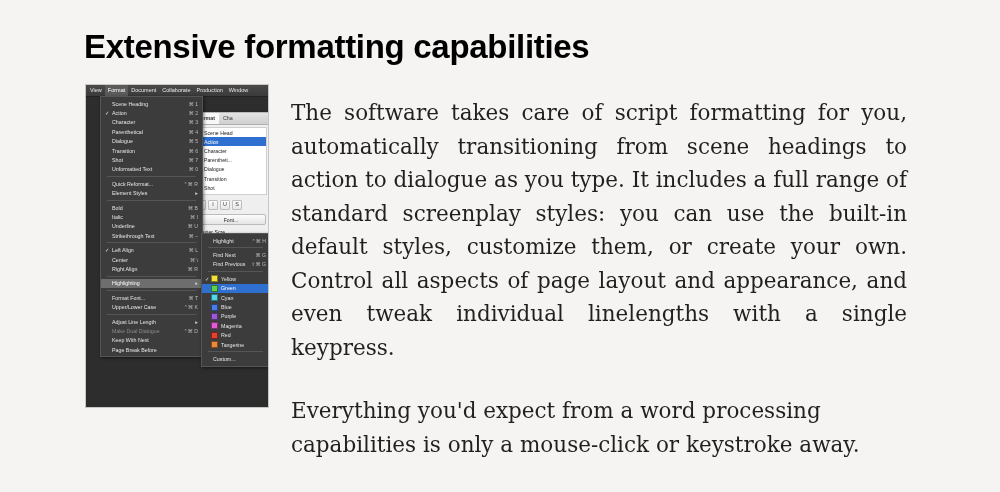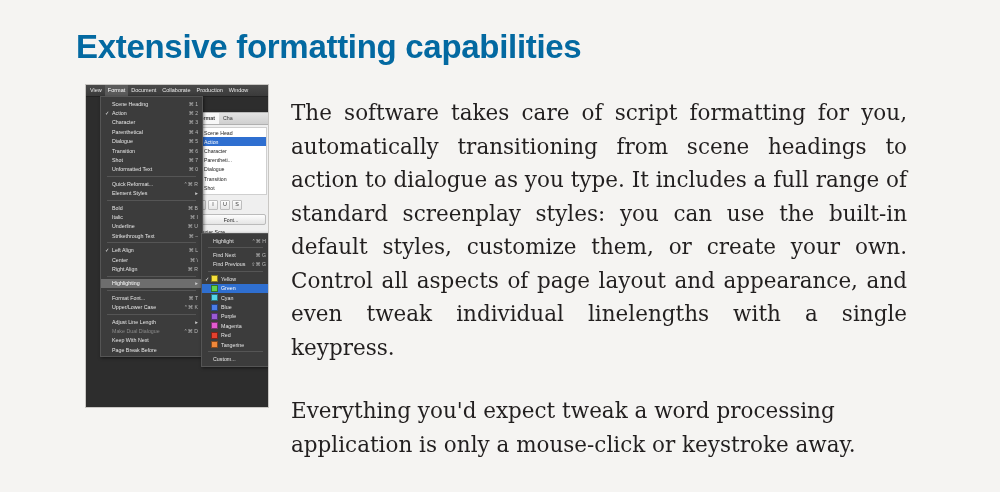--- a/index.html
+++ b/index.html
@@ -16,25 +16,25 @@
   }
 
   .page {
     position: absolute;
     inset: 0;
     background: #f5f4f2;
   }
 
   .heading {
     position: absolute;
-    left: 76px;
+    left: 84px;
     top: 28px;
     font-size: 33px;
     font-weight: bold;
-    color: #0369a1;
+    color: #000000;
     letter-spacing: -0.3px;
     white-space: nowrap;
   }
 
   
   .text-col {
     position: absolute;
     left: 291px;
     top: 96px;
     width: 616px;
@@ -503,16 +503,16 @@
 
       <div class="sep"></div>
       <div class="srow">
           <span>Custom...</span>
         </div>
     </div>
   </div>
 
   <div class="text-col">
     <p class="para">The software takes care of script formatting for you, automatically transitioning from scene headings to action to dialogue as you type. It includes a full range of standard screenplay styles: you can use the built-in default styles, customize them, or create your own. Control all aspects of page layout and appearance, and even tweak individual linelengths with a single keypress.</p>
-    <p class="para last">Everything you'd expect tweak a word processing application is only a mouse-click or keystroke away.</p>
+    <p class="para last">Everything you'd expect from a word processing capabilities is only a mouse-click or keystroke away.</p>
   </div>
 
 </div>
 
 </body></html>

